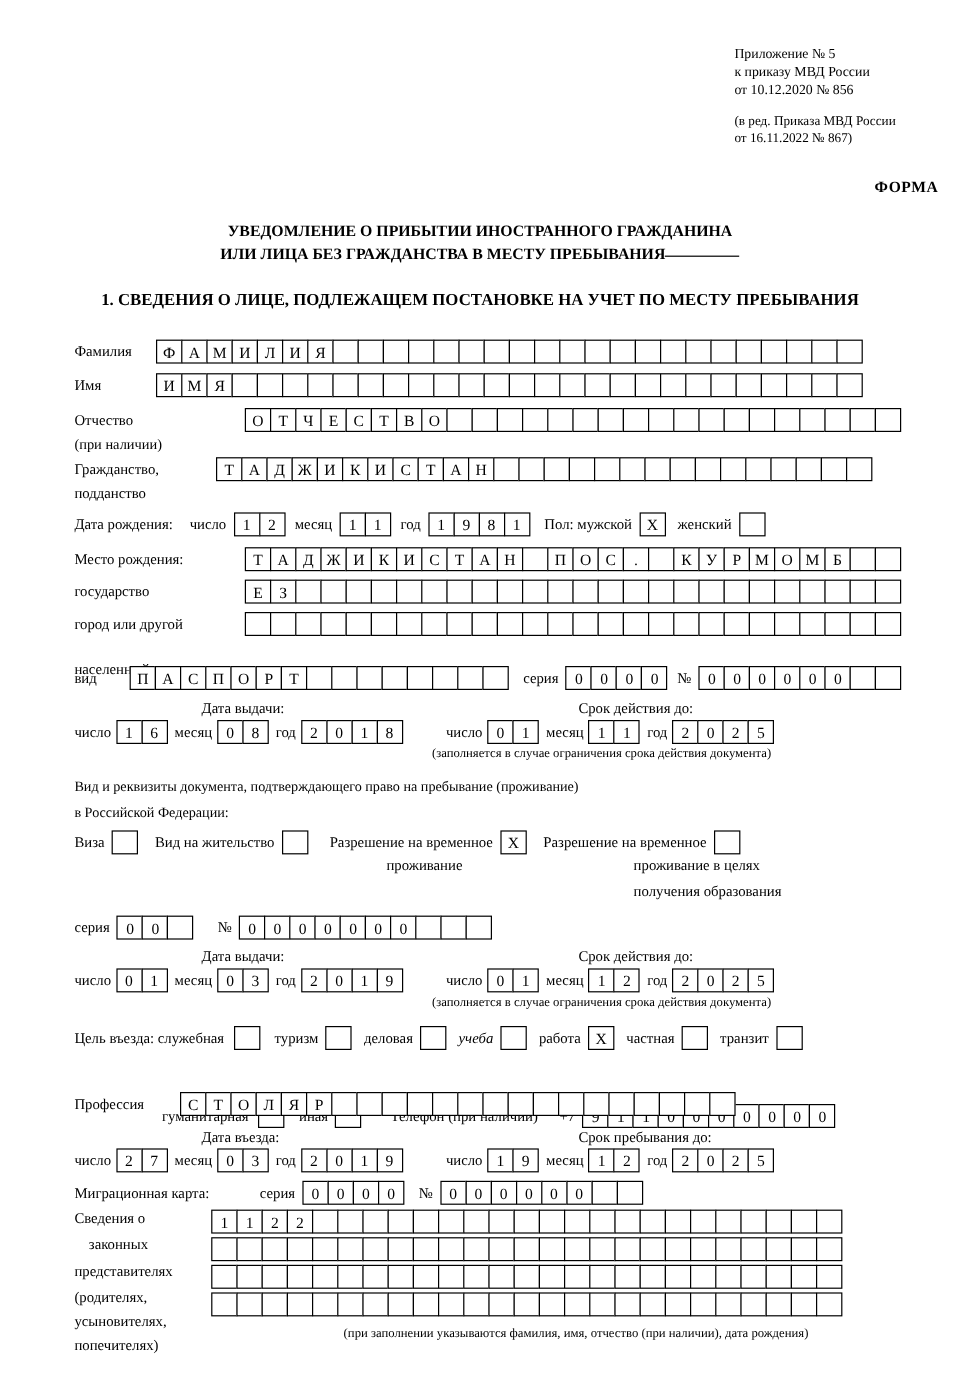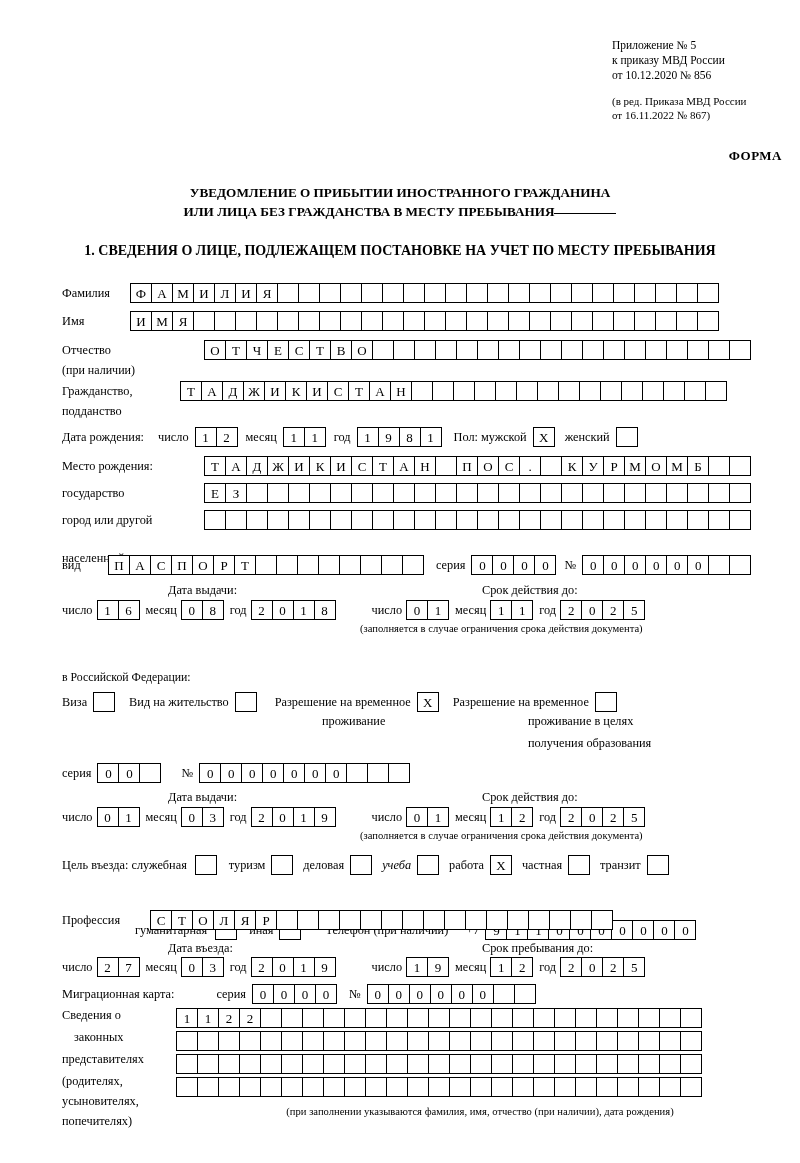--- a/index.html
+++ b/index.html
@@ -385,20 +385,21 @@
     <div class="lbl" style="margin:0 4px 0 6px;">год</div>
     <div class="boxes" id="bx-dv-y">
         <div class="bx">2</div>
         <div class="bx">0</div>
         <div class="bx">2</div>
         <div class="bx">5</div>
       </div>
   </div>
   <div class="center-note" style="left:360px; top:623px; width:380px; text-align:left;">(заполняется в случае ограничения срока действия документа)</div>
 
+  <div class="lbl" style="position:absolute; left:62px; top:648px; font-size:11.8px;">Вид и реквизиты документа, подтверждающего право на пребывание (проживание)</div>
   <div class="lbl" style="position:absolute; left:62px; top:670px; font-size:11.8px;">в Российской Федерации:</div>
 
   <div class="row" style="left:62px; top:692px;">
     <div class="lbl" style="margin-right:6px;">Виза</div>
     <div class="single" id="bx-visa"></div>
     <div class="lbl" style="margin:0 6px 0 14px;">Вид на жительство</div>
     <div class="single" id="bx-vnj"></div>
     <div class="lbl" style="margin:0 6px 0 18px;">Разрешение на временное</div>
     <div class="single" id="bx-rvp">X</div>
     <div class="lbl" style="margin:0 6px 0 14px;">Разрешение на временное</div>

